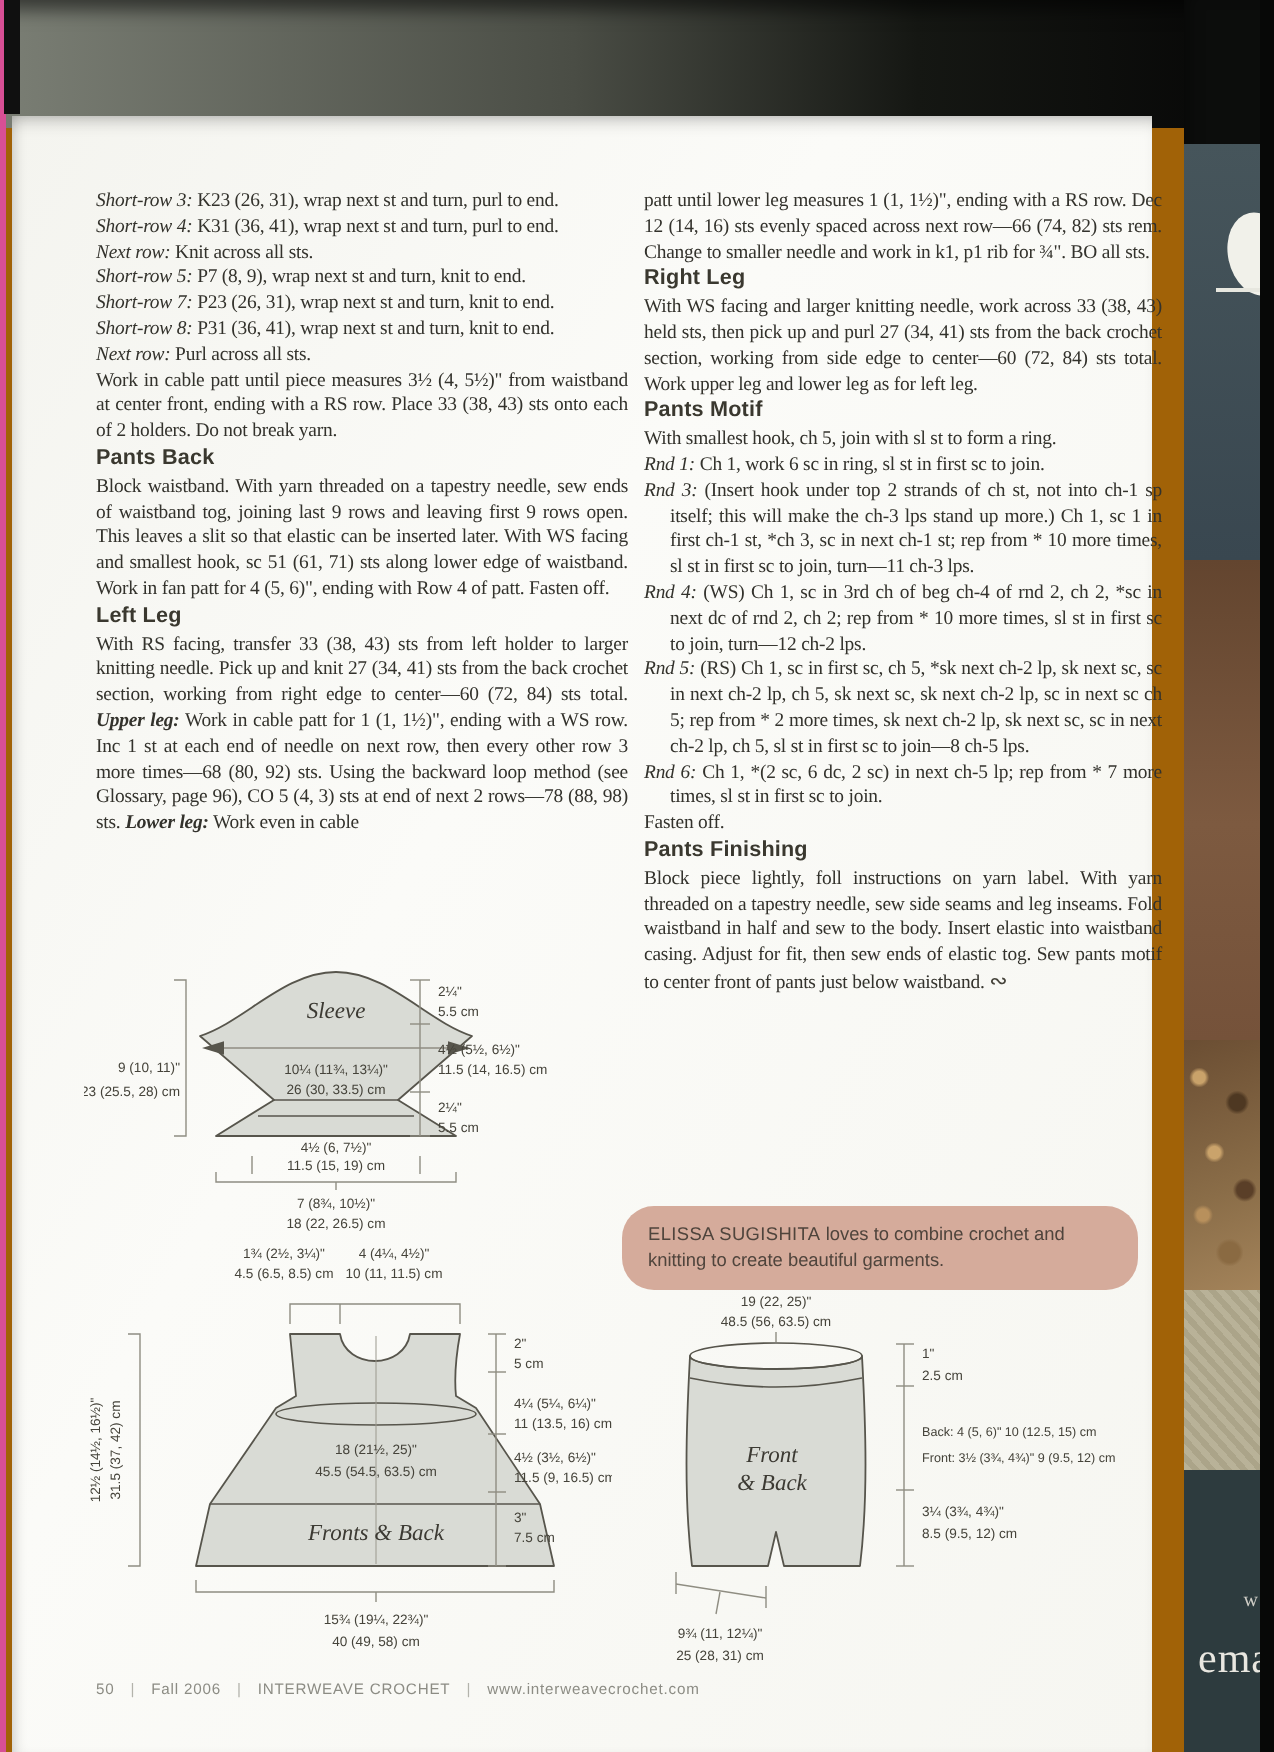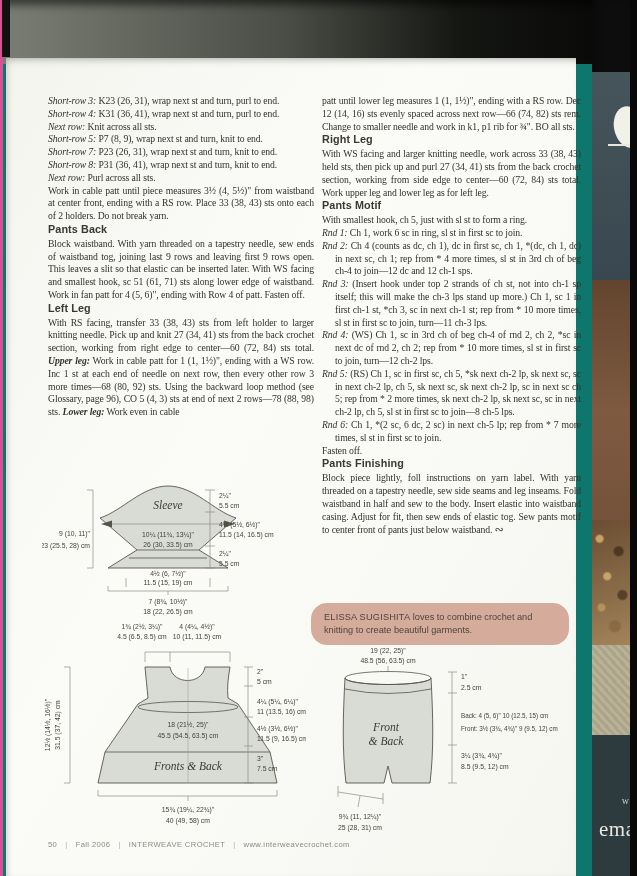--- a/index.html
+++ b/index.html
@@ -1,16 +1,16 @@
 <!DOCTYPE html>
 <html><head>
 <meta charset="utf-8">
 <style>
   html,body{margin:0;padding:0;}
-  .scene{position:relative;width:637px;height:876px;background:#0f766e;overflow:hidden;font-family:"Liberation Serif",serif;}
+  .scene{position:relative;width:637px;height:876px;background:#a16207;overflow:hidden;font-family:"Liberation Serif",serif;}
   .top-band{position:absolute;left:0;top:0;width:637px;height:64px;background:linear-gradient(to right,#7a7e74,#4a4d45 45%,#151713 72%,#060606);box-shadow:inset 0 10px 9px -5px rgba(0,0,0,.55);}
   .edge-pink{position:absolute;left:0;top:0;width:3px;height:876px;background:#d84f95;z-index:6;}
   .edge-black-tl{position:absolute;left:2px;top:0;width:8px;height:57px;background:#101010;z-index:7;}
   .page{position:absolute;left:6px;top:58px;width:570px;height:818px;background:linear-gradient(120deg,#f4f4ef,#fbfbf8 40%,#f6f6f1);box-shadow:inset 5px 0 7px -4px rgba(0,0,0,.18),inset 0 7px 9px -6px rgba(0,0,0,.3);z-index:2;}
   .page-curl{position:absolute;left:576px;top:58px;width:16px;height:818px;background:linear-gradient(to right,#ececе7,#e9e9e4 30%,#c4c4bf 70%,#96968f);z-index:2;}
   .right-assembly{position:absolute;left:592px;top:0;width:38px;height:876px;background:#0c0d0c;z-index:3;box-shadow:inset 6px 0 8px -4px rgba(0,0,0,.4);}
   .seg{position:absolute;left:0;width:38px;overflow:hidden;}
   .seg-teal1{top:72px;height:208px;background:linear-gradient(#46555b,#394750);}
   .blob{position:absolute;right:-14px;top:34px;width:30px;height:42px;background:#f1f1ea;border-radius:50%;transform:rotate(-12deg);}
   .blob-line{position:absolute;right:0;top:72px;width:22px;height:2px;background:#e7e7df;}
@@ -85,23 +85,22 @@
       <p>Block waistband. With yarn threaded on a tapestry needle, sew ends of waistband tog, joining last 9 rows and leaving first 9 rows open. This leaves a slit so that elastic can be inserted later. With WS facing and smallest hook, sc 51 (61, 71) sts along lower edge of waistband. Work in fan patt for 4 (5, 6)", ending with Row 4 of patt. Fasten off.</p>
       <h3>Left Leg</h3>
       <p><span>With RS facing, transfer 33 (38, 43) sts from left holder to larger knitting needle. Pick up and knit 27 (34, 41) sts from the back crochet section, working from right edge to center—60 (72, 84) sts total. </span><span class="bi">Upper leg:</span><span> Work in cable patt for 1 (1, 1½)", ending with a WS row. Inc 1 st at each end of needle on next row, then every other row 3 more times—68 (80, 92) sts. Using the backward loop method (see Glossary, page 96), CO 5 (4, 3) sts at end of next 2 rows—78 (88, 98) sts. </span><span class="bi">Lower leg:</span><span> Work even in cable</span></p>
     </div>
 
     <div class="col col-right">
       <p>patt until lower leg measures 1 (1, 1½)", ending with a RS row. Dec 12 (14, 16) sts evenly spaced across next row—66 (74, 82) sts rem. Change to smaller needle and work in k1, p1 rib for ¾". BO all sts.</p>
       <h3>Right Leg</h3>
       <p>With WS facing and larger knitting needle, work across 33 (38, 43) held sts, then pick up and purl 27 (34, 41) sts from the back crochet section, working from side edge to center—60 (72, 84) sts total. Work upper leg and lower leg as for left leg.</p>
       <h3>Pants Motif</h3>
-      <p>With smallest hook, ch 5, just with sl st to form a ring.</p>
+      <p>With smallest hook, ch 5, join with sl st to form a ring.</p>
       <div class="rnd"><i class="lead">Rnd 1:</i> <span>Ch 1, work 6 sc in ring, sl st in first sc to join.</span></div>
-      <div class="rnd"><i class="lead">Rnd 2:</i> <span>Ch 4 (counts as dc, ch 1), dc in first sc, ch 1, *(dc, ch 1, dc) in next sc, ch 1; rep from * 4 more times, sl st in 3rd ch of beg ch-4 to join—12 dc and 12 ch-1 sps.</span></div>
       <div class="rnd"><i class="lead">Rnd 3:</i> <span>(Insert hook under top 2 strands of ch st, not into ch-1 sp itself; this will make the ch-3 lps stand up more.) Ch 1, sc 1 in first ch-1 st, *ch 3, sc in next ch-1 st; rep from * 10 more times, sl st in first sc to join, turn—11 ch-3 lps.</span></div>
       <div class="rnd"><i class="lead">Rnd 4:</i> <span>(WS) Ch 1, sc in 3rd ch of beg ch-4 of rnd 2, ch 2, *sc in next dc of rnd 2, ch 2; rep from * 10 more times, sl st in first sc to join, turn—12 ch-2 lps.</span></div>
       <div class="rnd"><i class="lead">Rnd 5:</i> <span>(RS) Ch 1, sc in first sc, ch 5, *sk next ch-2 lp, sk next sc, sc in next ch-2 lp, ch 5, sk next sc, sk next ch-2 lp, sc in next sc ch 5; rep from * 2 more times, sk next ch-2 lp, sk next sc, sc in next ch-2 lp, ch 5, sl st in first sc to join—8 ch-5 lps.</span></div>
       <div class="rnd"><i class="lead">Rnd 6:</i> <span>Ch 1, *(2 sc, 6 dc, 2 sc) in next ch-5 lp; rep from * 7 more times, sl st in first sc to join.</span></div>
       <p>Fasten off.</p>
       <h3>Pants Finishing</h3>
       <p><span>Block piece lightly, foll instructions on yarn label. With yarn threaded on a tapestry needle, sew side seams and leg inseams. Fold waistband in half and sew to the body. Insert elastic into waistband casing. Adjust for fit, then sew ends of elastic tog. Sew pants motif to center front of pants just below waistband.</span> <span class="endmark">∾</span></p>
     </div>
 
     <div class="bio-box"><span class="bio-name">ELISSA SUGISHITA</span><span> loves to combine crochet and knitting to create beautiful garments.</span></div>

